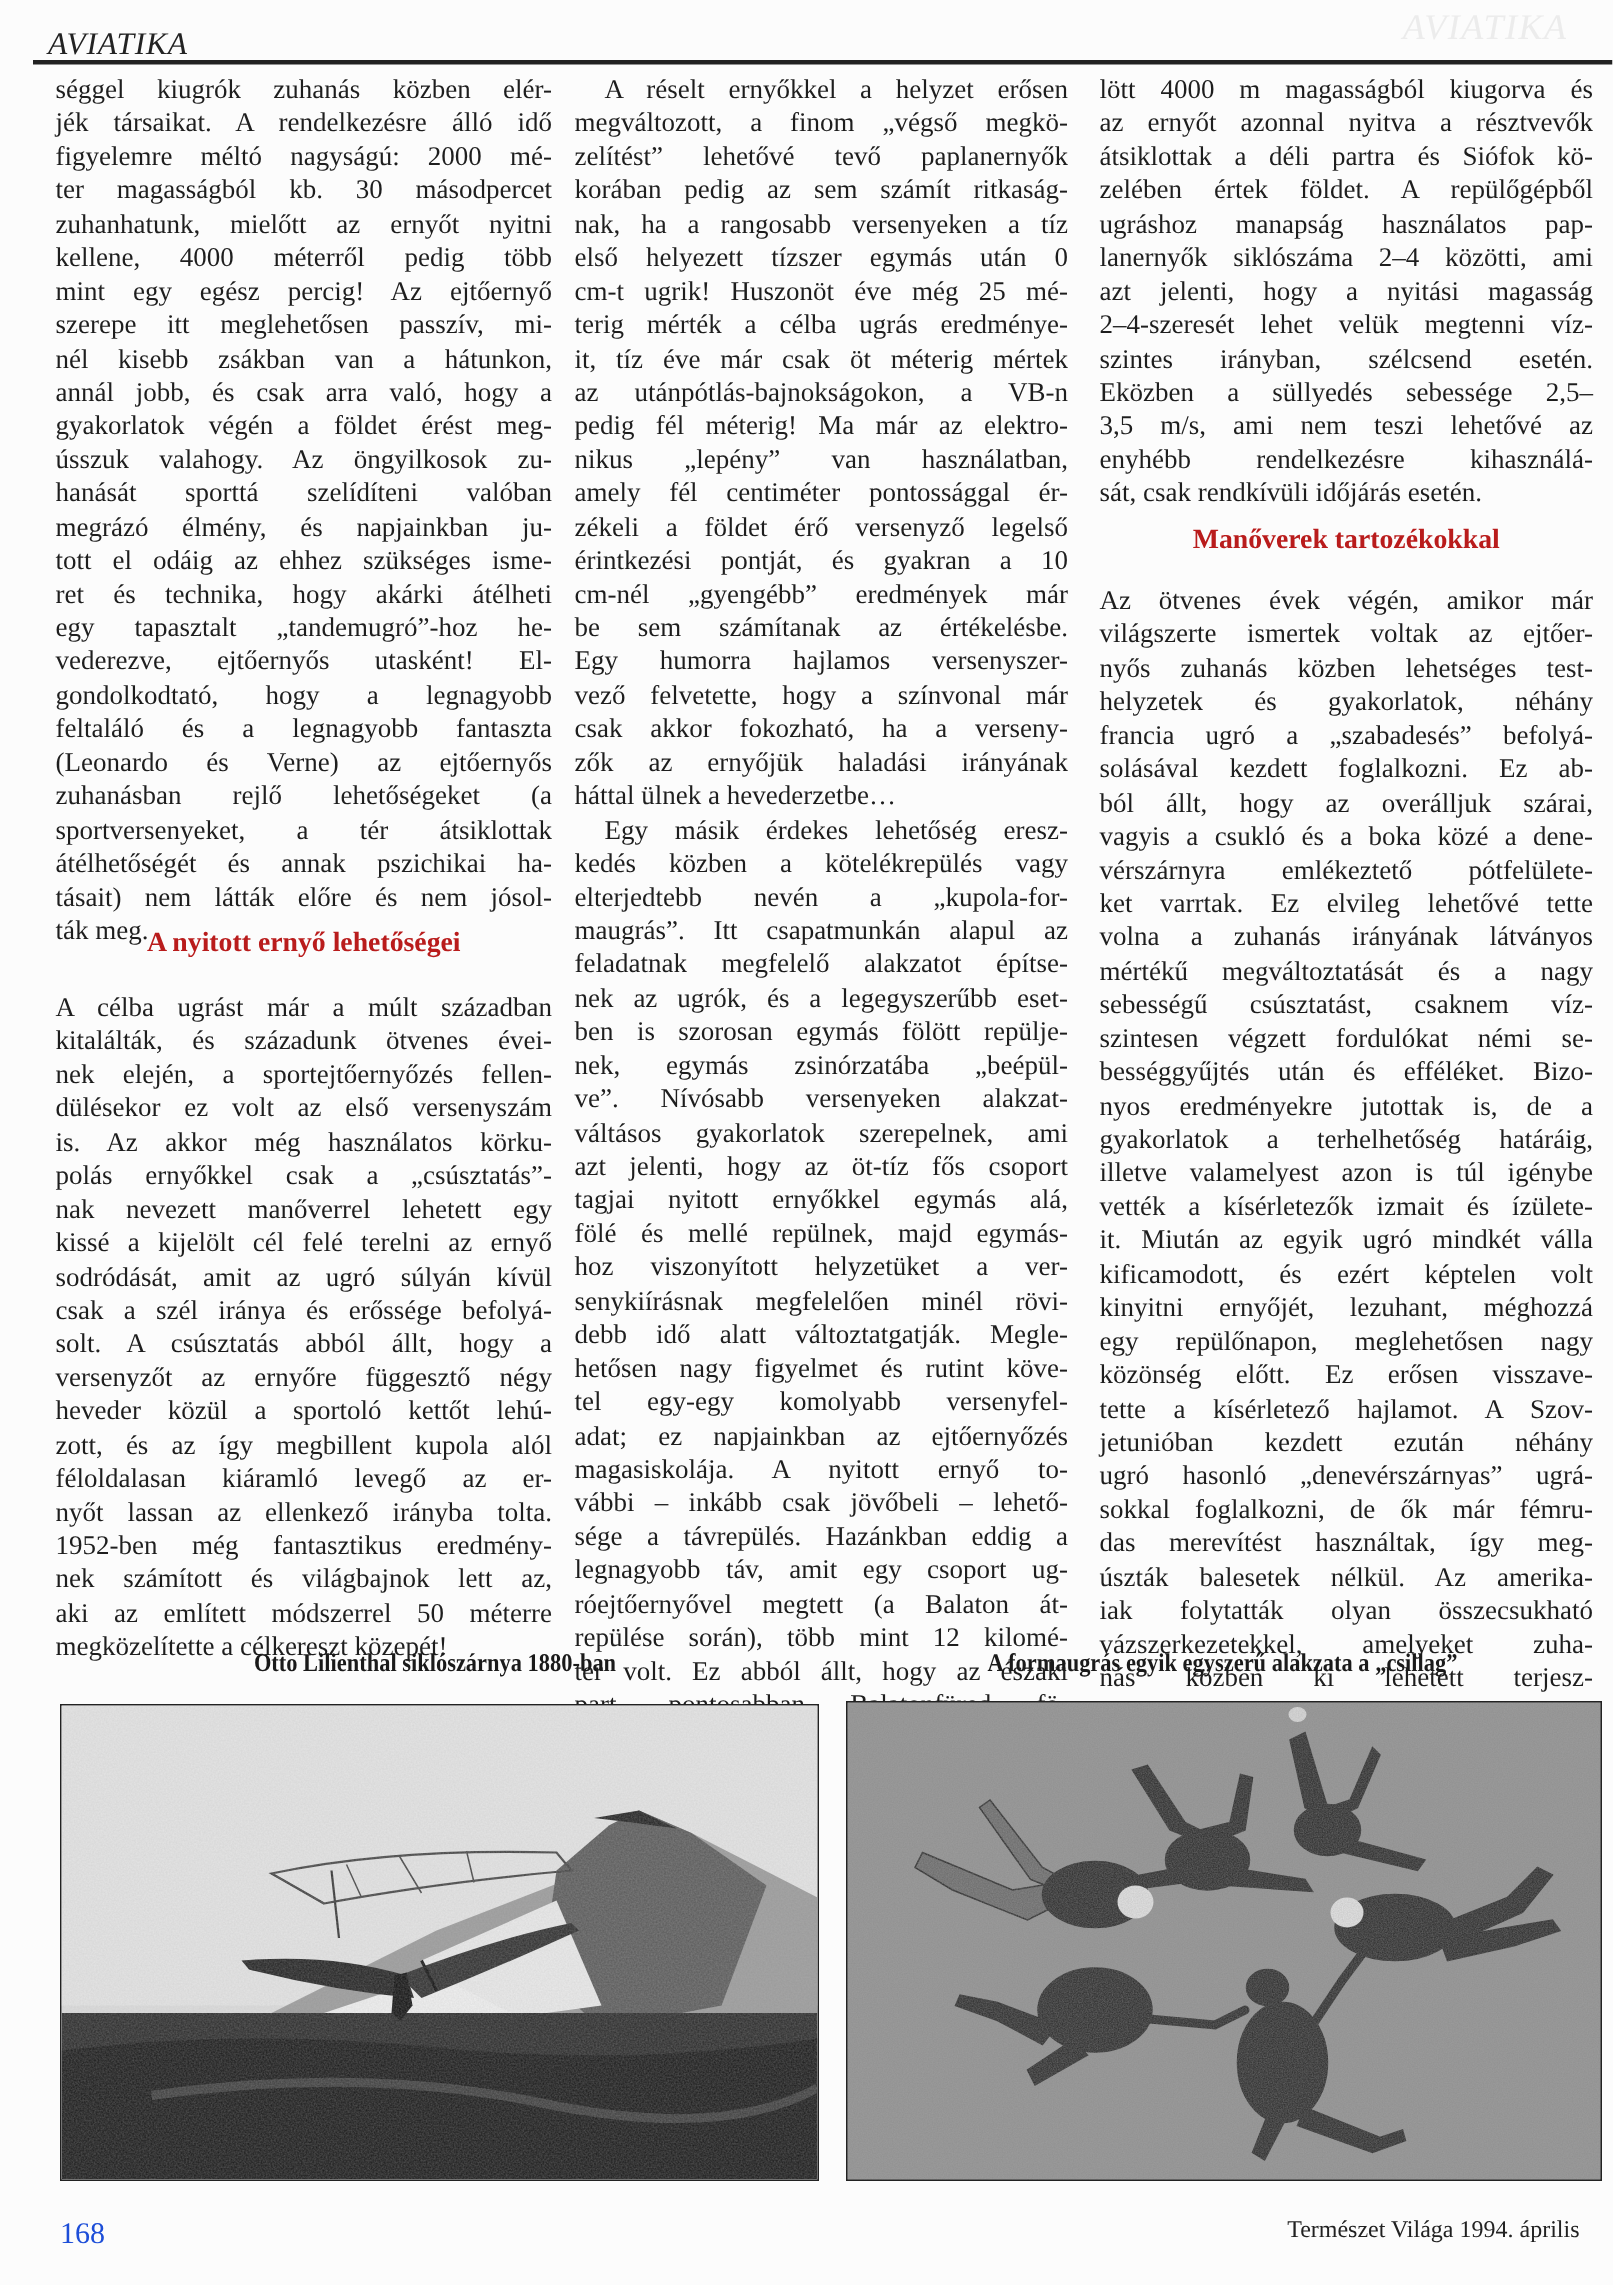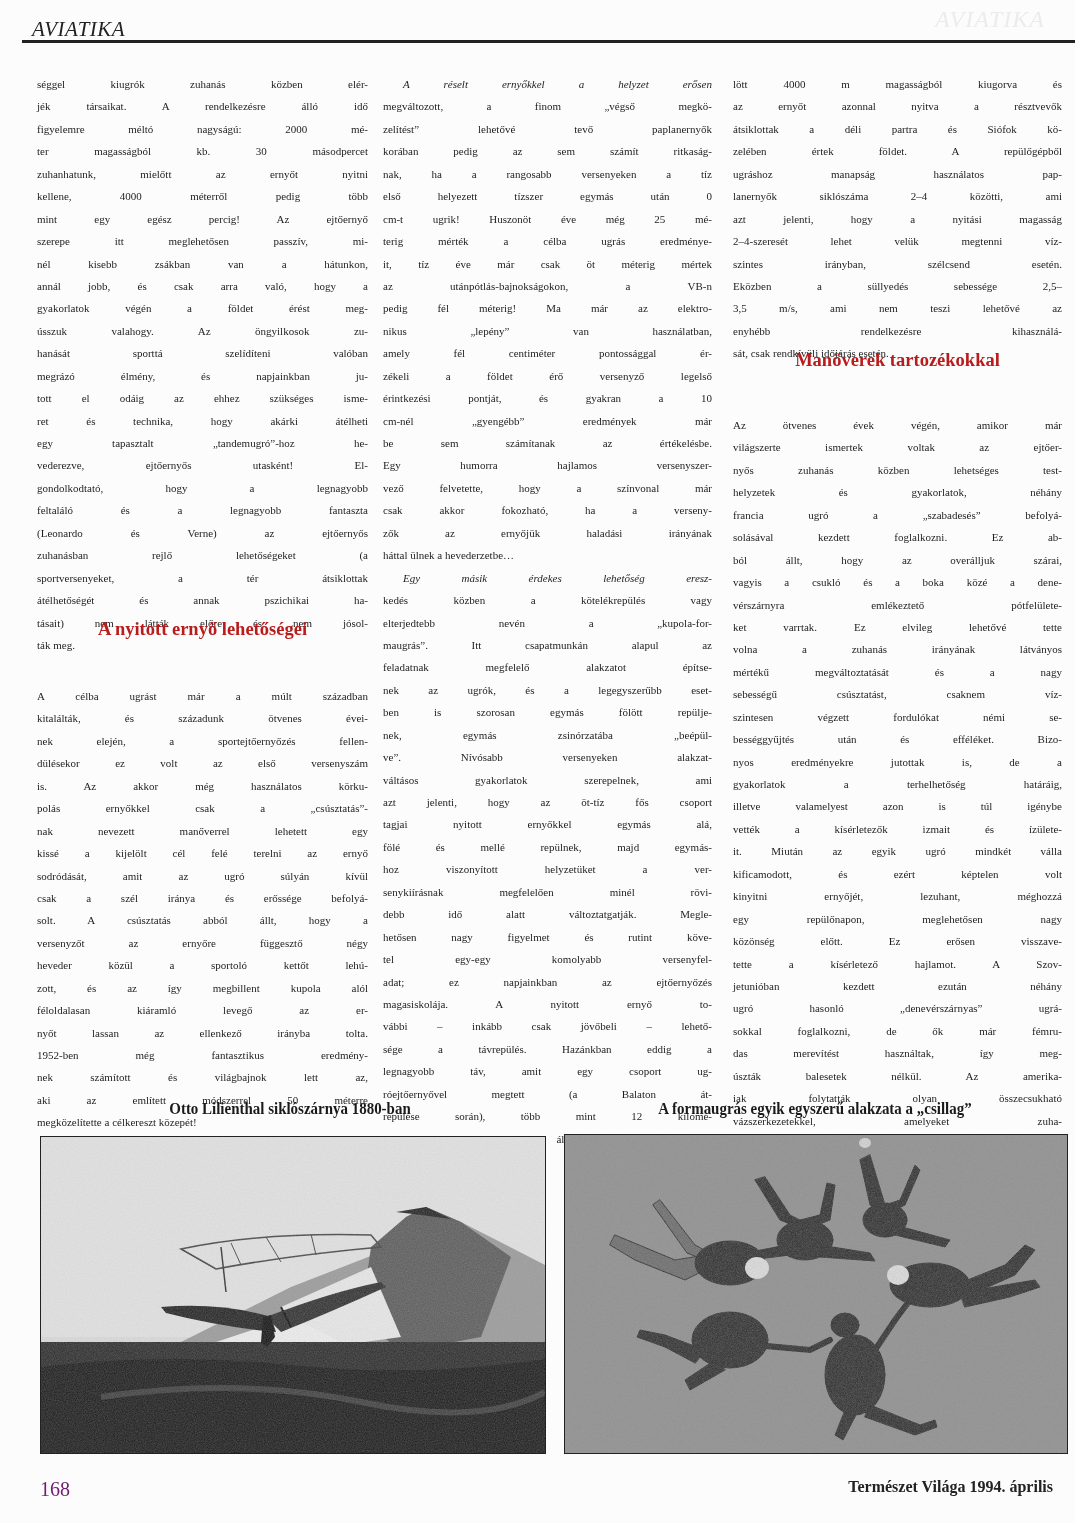--- a/index.html
+++ b/index.html
@@ -14,48 +14,48 @@
   }
   .header-rule {
     position: absolute; left: 22px; top: 40px; width: 1053px; height: 3px;
     background: #222;
   }
   .ghost-title {
     position: absolute; right: 30px; top: 6px; font-size: 24px; font-style: italic;
     color: #ececec; letter-spacing: 1px;
   }
   .col {
-    position: absolute; font-size: 11px; line-height: 22.45px; color: #1e1e1e; margin-top: 25px;
+    position: absolute; font-size: 18px; line-height: 22.45px; color: #1e1e1e;
   }
   .col .line {
     display: block; white-space: nowrap; text-align: justify; text-align-last: justify;
     height: 22.45px; overflow: visible;
   }
   .col .line.last { text-align-last: left; }
-  .col .line.indent { padding-left: 20px; font-style: italic; }
+  .col .line.indent { padding-left: 20px; }
   .col1 { left: 37px; top: 48px; width: 331px; }
   .col2 { left: 383px; top: 48px; width: 329px; }
   .col3 { left: 733px; top: 48px; width: 329px; }
   .subhead {
     position: absolute; font-weight: bold; font-size: 18.5px; text-align: center;
     color: #b91c1c; white-space: nowrap;
   }
   .caption {
     position: absolute; font-weight: bold; font-size: 17px; text-align: center;
     white-space: nowrap; color: #1a1a1a; transform: scaleX(0.88); transform-origin: center;
   }
   .photo {
     position: absolute; border: 1.5px solid #222; overflow: hidden;
   }
   .photo svg { display: block; width: 100%; height: 100%; }
   .footer-page {
-    position: absolute; left: 40px; top: 1478px; font-size: 20px; color: #701a75;
+    position: absolute; left: 40px; top: 1478px; font-size: 20px; color: #1d4ed8;
   }
   .footer-pub {
-    position: absolute; right: 22px; top: 1478px; font-size: 16px; color: #222; font-weight: bold;
+    position: absolute; right: 22px; top: 1478px; font-size: 16px; color: #222;
   }
 </style>
 </head>
 <body>
 
 <div class="ghost-title">AVIATIKA</div>
 <div class="header-title">AVIATIKA</div>
 <div class="header-rule"></div>
 
 <div class="col col1" id="col1">

